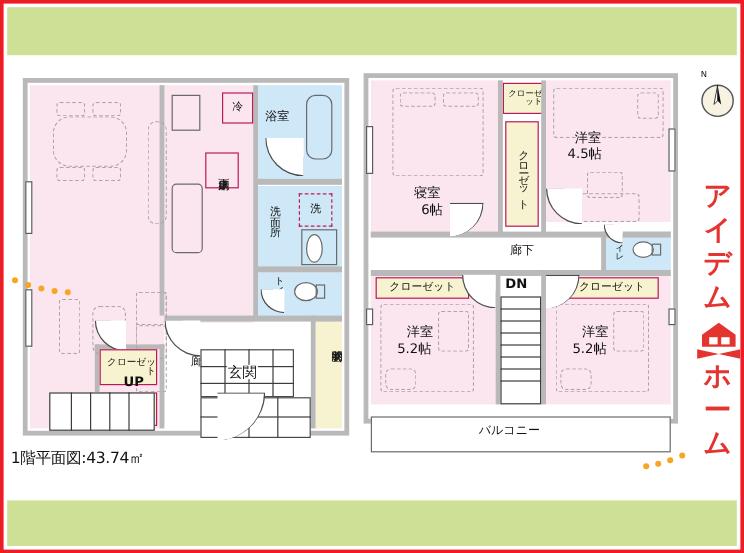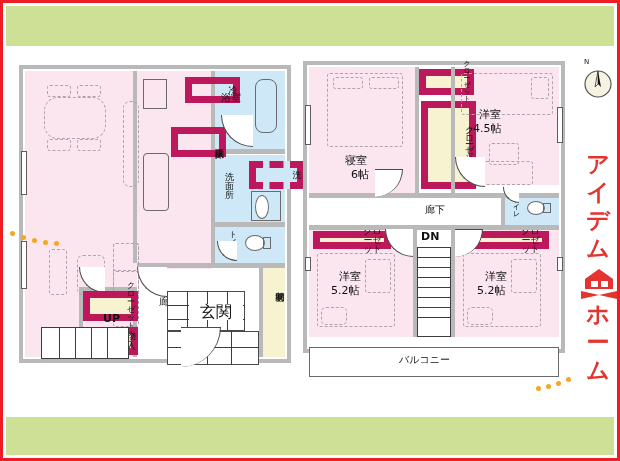--- a/index.html
+++ b/index.html
@@ -24,24 +24,24 @@
   .cream{background:#f7f2cf;}
   .white{background:#ffffff;}
   .wall{position:absolute;background:#b9b9b9;}
   .thin{position:absolute;border:1px solid #6a6a6a;box-sizing:border-box;}
   .furn{position:absolute;border:1px dashed #b0a3ab;box-sizing:border-box;border-radius:3px;}
   .furnS{position:absolute;border:1px solid #6a6a6a;box-sizing:border-box;}
   .lbl{position:absolute;color:#111;white-space:nowrap;line-height:1.02;
        font-family:"DejaVu Sans","Liberation Sans",sans-serif;}
   .vlbl{position:absolute;color:#111;line-height:1.0;width:1em;
         font-family:"DejaVu Sans","Liberation Sans",sans-serif;}
-  .boxlbl{position:absolute;box-sizing:border-box;border:7px solid #be185d;
-          display:flex;align-items:center;justify-content:center;text-align:center;
+  .boxlbl{position:absolute;box-sizing:border-box;border:1px solid #be185d;
+          display:flex;align-items:center;justify-content:center;text-align:right;
           color:#111;line-height:1.0;
-          font-family:"DejaVu Sans","Liberation Sans",sans-serif;padding-left:41px;}
+          font-family:"DejaVu Sans","Liberation Sans",sans-serif;}
   .door{position:absolute;border:1px solid #4a4a4a;box-sizing:border-box;
         border-radius:0 0 0 100%;background:#fff;}
   .doorR{position:absolute;border:1px solid #4a4a4a;box-sizing:border-box;
         border-radius:0 0 100% 0;background:#fff;}
   .win{position:absolute;background:#fff;border:1px solid #5d5d5d;box-sizing:border-box;}
   .cap{position:absolute;color:#111;font-size:13px;letter-spacing:-0.3px;
        font-family:"DejaVu Sans","Liberation Sans",sans-serif;}
   .stair{position:absolute;border:1px solid #3c3c3c;box-sizing:border-box;background:#fff;}
   .stripe{position:absolute;background:#3c3c3c;height:1px;}
   .vstripe{position:absolute;background:#3c3c3c;width:1px;}
@@ -145,32 +145,33 @@
     <div class="vstripe" style="left:72px;top:262px;height:32px;"></div>
     <div class="vstripe" style="left:88px;top:262px;height:32px;"></div>
     <div class="lbl" style="left:84px;top:248px;font-size:11px;font-weight:bold;">UP</div>
 
     <div class="tile" style="left:148px;top:226px;width:78px;height:40px;"></div>
     <div class="vstripe" style="left:168px;top:226px;height:40px;"></div>
     <div class="vstripe" style="left:188px;top:226px;height:40px;"></div>
     <div class="vstripe" style="left:208px;top:226px;height:40px;"></div>
     <div class="stripe" style="left:148px;top:240px;width:78px;"></div>
     <div class="stripe" style="left:148px;top:254px;width:78px;"></div>
-    <div class="lbl" style="left:170px;top:239px;font-size:16px;background:#fff;padding:0 11px;">玄関</div>
+    <div class="lbl" style="left:170px;top:239px;font-size:12px;background:#fff;padding:0 1px;">玄関</div>
 
     <div class="tile" style="left:148px;top:266px;width:92px;height:34px;"></div>
     <div class="vstripe" style="left:168px;top:266px;height:34px;"></div>
     <div class="vstripe" style="left:188px;top:266px;height:34px;"></div>
     <div class="vstripe" style="left:212px;top:266px;height:34px;"></div>
     <div class="stripe" style="left:148px;top:282px;width:92px;"></div>
     <div class="doorR" style="left:162px;top:262px;width:40px;height:40px;border-bottom:none;border-left:none;"></div>
   </div>
 
   <div class="vlbl" style="left:272px;top:282px;font-size:9px;writing-mode:vertical-rl;text-orientation:upright;">玄関収納</div>
 
+  <div class="cap" style="left:6px;top:370px;">1階平面図:43.74㎡</div>
 
   <div class="plan" id="f2" style="left:300px;top:58px;width:270px;height:310px;">
 
     <div class="outer" style="left:0;top:0;width:262px;height:292px;"></div>
 
     <div class="room pink" style="left:6px;top:6px;width:110px;height:130px;"></div>
 
     <div class="room pink" style="left:152px;top:6px;width:104px;height:118px;"></div>
 
     <div class="room pink" style="left:6px;top:168px;width:104px;height:108px;"></div>

